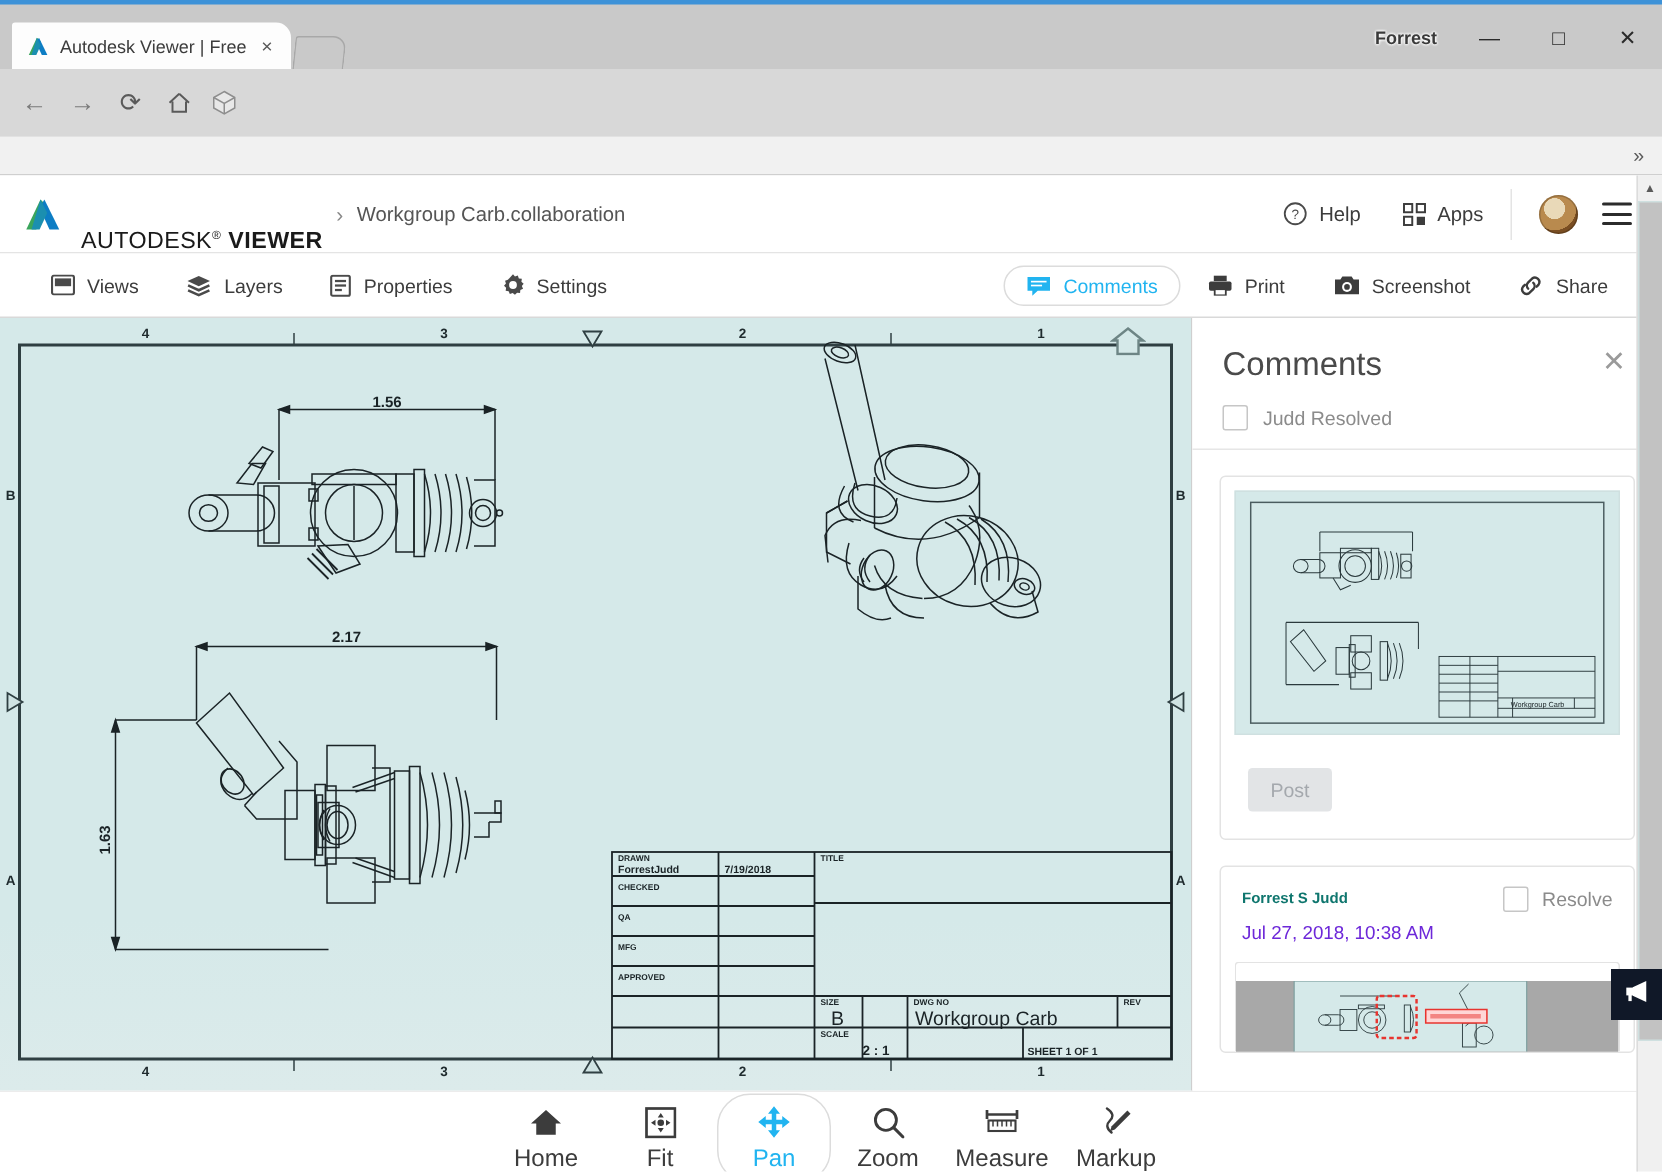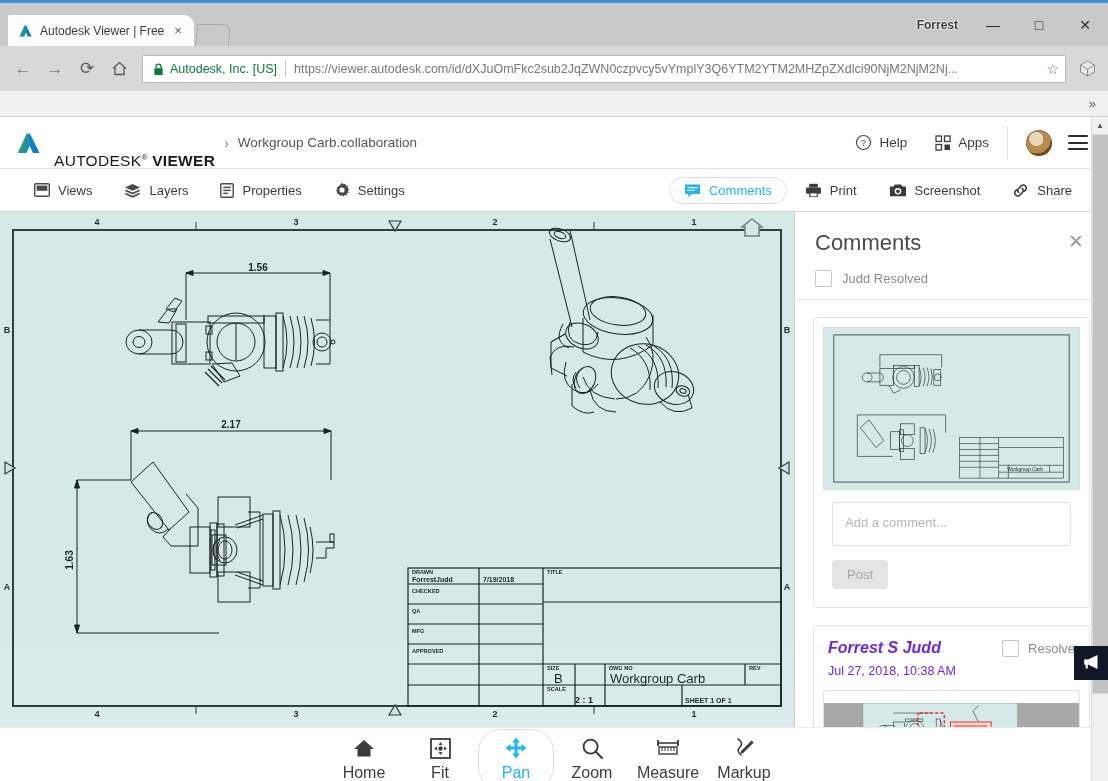--- a/index.html
+++ b/index.html
@@ -188,21 +188,21 @@
   .ta::placeholder { color:#b6b6b6; }
   .post-row { display:flex; margin-top:10px; }
   .post-btn {
     background:#e2e4e6; color:#a4a8ad; border:none;
     font-size:13px; padding: 7px 15px; border-radius:3px;
     font-family:"Liberation Sans", sans-serif; cursor:pointer;
   }
   .ccard2 { border:1px solid #e3e3e3; border-radius:4px; background:#fff; }
   .ccard2-inner { padding: 13px 14px 0 14px;}
   .c-row { display:flex; align-items:center; justify-content:space-between;}
-  .c-author { font-size:16px; color:#6d28d9; font-weight:600;font-style:italic;}
+  .c-author { font-size:10px; color:#0f766e; font-weight:600;}
   .c-resolve { display:flex; align-items:center; gap:9px;}
   .c-resolve-lbl{ font-size:13px;color:#8b8b8b;}
   .c-date { font-size:12.5px; color:#6d28d9; margin-top:7px;}
   .c-thumb-box { margin: 12px 9px 0 9px; border:1px solid #e3e3e3; border-bottom:none; border-radius:3px 3px 0 0; height: 60px; overflow:hidden; background:#fff; }
   .c-thumb-img { margin-top: 12px; height: 48px; background:#a8a8a8; position:relative; overflow:hidden; }
 
   .vscroll { position:absolute; right:0; top:0; width:12px; height:100%; background:#fff;}
   .vscroll-thumb { position:absolute; left:2px; top:40px; width:8px; height:178px; background:#8894a0; border-radius:4px;}
 
   .announce {
@@ -270,32 +270,20 @@
   <div class="navbar">
     <span class="nav-icon">←</span>
     <span class="nav-icon">→</span>
     <span class="nav-icon active">⟳</span>
     <span class="nav-icon active">
       <svg width="17" height="17" viewBox="0 0 17 17">
           <path d="M8.5 2.5 L15 8.5 M8.5 2.5 L2 8.5 M4 7.6 V14.5 H13 V7.6" fill="none" stroke="#5a5a5a" stroke-width="1.3"></path>
         </svg>
     </span>
 
-    <div class="omnibox">
-      <span class="lock-ico">
-        <svg width="11" height="13" viewBox="0 0 11 13">
-          <path d="M3 5.5 V3.6 a2.5 2.5 0 0 1 5 0 V5.5" fill="none" stroke="#0b7a38" stroke-width="1.3"></path>
-          <rect x="1.3" y="5.3" width="8.4" height="6.6" rx="1" fill="#0b7a38"></rect>
-        </svg>
-      </span>
-      <span class="secure-txt">Autodesk, Inc. [US]</span>
-      <span class="omni-sep"></span>
-      <span class="url">https://viewer.autodesk.com/id/dXJuOmFkc2sub2JqZWN0czpvcy5vYmplY3Q6YTM2YTM2MHZpZXdlci90NjM2NjM2Nj...</span>
-      <span class="star-ico">☆</span>
-    </div>
 
     <span class="ext-ico">
       <svg width="19" height="19" viewBox="0 0 19 19">
         <path d="M9.5 2 L16.5 6 V13 L9.5 17 L2.5 13 V6 Z" fill="#e8e8e8" stroke="#8e8e8e" stroke-width="1"></path>
         <path d="M2.5 6 L9.5 10 L16.5 6 M9.5 10 V17" fill="none" stroke="#8e8e8e" stroke-width="1"></path>
       </svg>
     </span>
   </div>
 
   <div class="bookmarkbar">
@@ -722,21 +710,20 @@
                 <line x1="178" y1="121" x2="244" y2="121"></line>
                 <line x1="178" y1="139" x2="244" y2="139"></line>
                 <line x1="178" y1="146" x2="244" y2="146"></line>
                 <line x1="188" y1="139" x2="188" y2="152"></line>
                 <line x1="230" y1="139" x2="230" y2="146"></line>
               </g>
               <text x="205" y="145" font-family="Liberation Sans" font-size="5" fill="#1a2326" text-anchor="middle">Workgroup Carb</text>
             </svg>
           </div>
           <div class="ta-wrap">
-            <textarea class="ta" placeholder="Add a comment..." style=""></textarea>
             <div class="post-row">
               <button class="post-btn">Post</button>
             </div>
           </div>
         </div>
 
         <div class="ccard2">
           <div class="ccard2-inner">
             <div class="c-row">
               <span class="c-author">Forrest S Judd</span>

